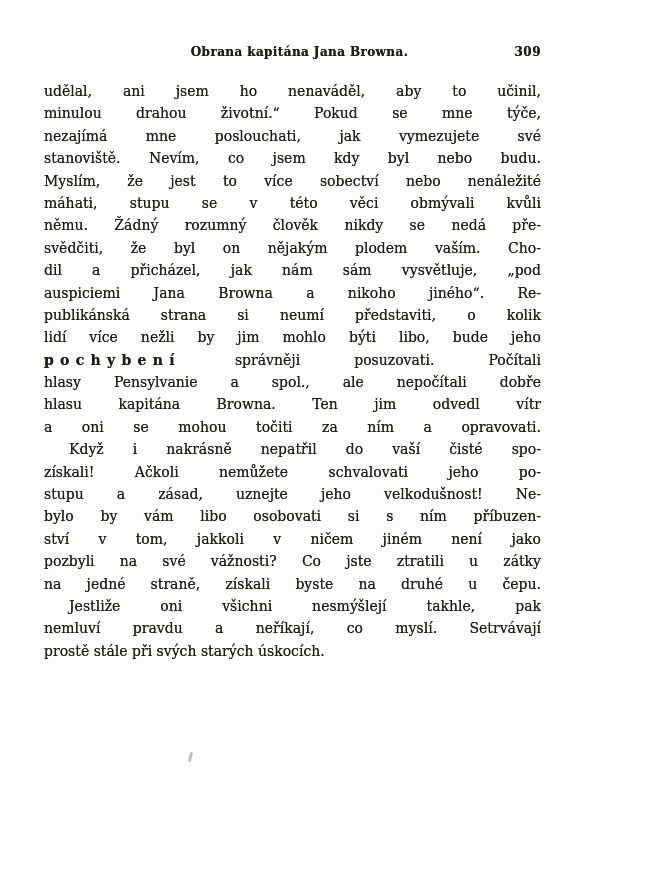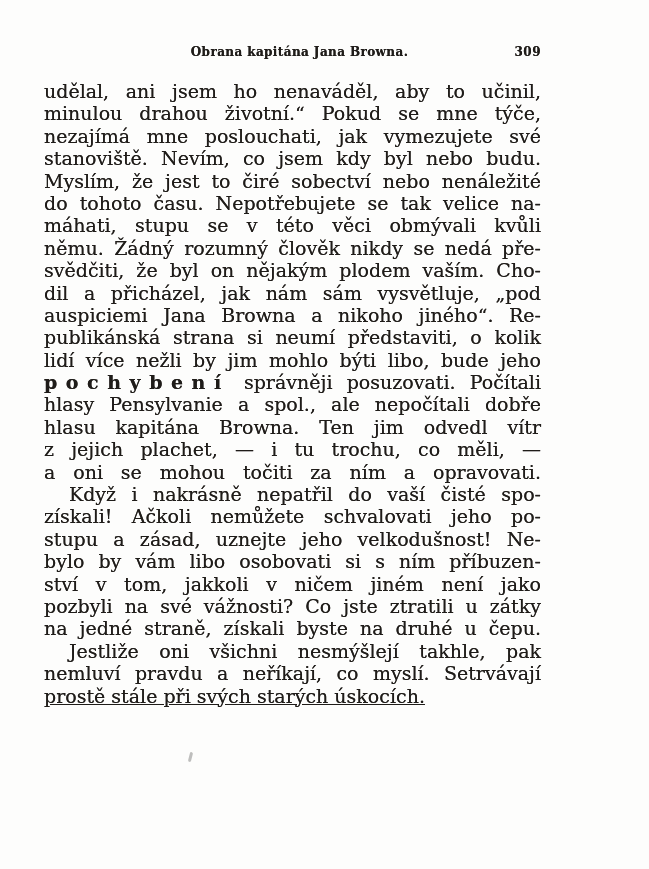--- a/index.html
+++ b/index.html
@@ -40,34 +40,33 @@
     top: 0;
     letter-spacing: 0.5px;
     margin-left: 24px;
   }
   
   .bodytext {
     position: absolute;
     left: 44px;
     top: 80px;
     width: 497px;
-    font-size: 19px;
+    font-size: 14px;
     line-height: 22.4px;
     text-shadow: 0 0 0.6px rgba(31,28,25,0.8);
   }
   .line {
     height: 22.4px;
     text-align: justify;
     text-align-last: justify;
     white-space: nowrap; 
   }
   .line.no-just {
     text-align: left;
     text-align-last: left;
-    text-decoration: underline;
   }
   .line.indent {
     text-indent: 25px;
   }
   .letterspaced {
     letter-spacing: 0.45em;
     font-weight: bold;
   }
   
   .speck {
@@ -90,33 +89,31 @@
   <div class="header">
     <span class="header-title">Obrana kapitána Jana Browna.</span>
     <span class="header-pagenum">309</span>
   </div>
 
   <div class="bodytext">
       <div class="line"><span>udělal, ani jsem ho nenaváděl, aby to učinil,</span></div>
       <div class="line"><span>minulou drahou životní.“ Pokud se mne týče,</span></div>
       <div class="line"><span>nezajímá mne poslouchati, jak vymezujete své</span></div>
       <div class="line"><span>stanoviště. Nevím, co jsem kdy byl nebo budu.</span></div>
-      <div class="line"><span>Myslím, že jest to čiré sobectví nebo nenáležité</span></div>
-      <div class="line"><span>do tohoto času. Nepotřebujete se tak velice na-</span></div>
+      <div class="line"><span>Myslím, že jest to více sobectví nebo nenáležité</span></div>
       <div class="line"><span>máhati, stupu se v této věci obmývali kvůli</span></div>
       <div class="line"><span>němu. Žádný rozumný člověk nikdy se nedá pře-</span></div>
       <div class="line"><span>svědčiti, že byl on nějakým plodem vaším. Cho-</span></div>
       <div class="line"><span>dil a přicházel, jak nám sám vysvětluje, „pod</span></div>
       <div class="line"><span>auspiciemi Jana Browna a nikoho jiného“. Re-</span></div>
       <div class="line"><span>publikánská strana si neumí představiti, o kolik</span></div>
       <div class="line"><span>lidí více nežli by jim mohlo býti libo, bude jeho</span></div>
       <div class="line"><span class="letterspaced">pochybení</span><span> správněji posuzovati. Počítali</span></div>
       <div class="line"><span>hlasy Pensylvanie a spol., ale nepočítali dobře</span></div>
       <div class="line"><span>hlasu kapitána Browna. Ten jim odvedl vítr</span></div>
-      <div class="line"><span>z jejich plachet, — i tu trochu, co měli, —</span></div>
       <div class="line"><span>a oni se mohou točiti za ním a opravovati.</span></div>
       <div class="line indent"><span>Když i nakrásně nepatřil do vaší čisté spo-</span></div>
       <div class="line"><span>získali! Ačkoli nemůžete schvalovati jeho po-</span></div>
       <div class="line"><span>stupu a zásad, uznejte jeho velkodušnost! Ne-</span></div>
       <div class="line"><span>bylo by vám libo osobovati si s ním příbuzen-</span></div>
       <div class="line"><span>ství v tom, jakkoli v ničem jiném není jako</span></div>
       <div class="line"><span>pozbyli na své vážnosti? Co jste ztratili u zátky</span></div>
       <div class="line"><span>na jedné straně, získali byste na druhé u čepu.</span></div>
       <div class="line indent"><span>Jestliže oni všichni nesmýšlejí takhle, pak</span></div>
       <div class="line"><span>nemluví pravdu a neříkají, co myslí. Setrvávají</span></div>

